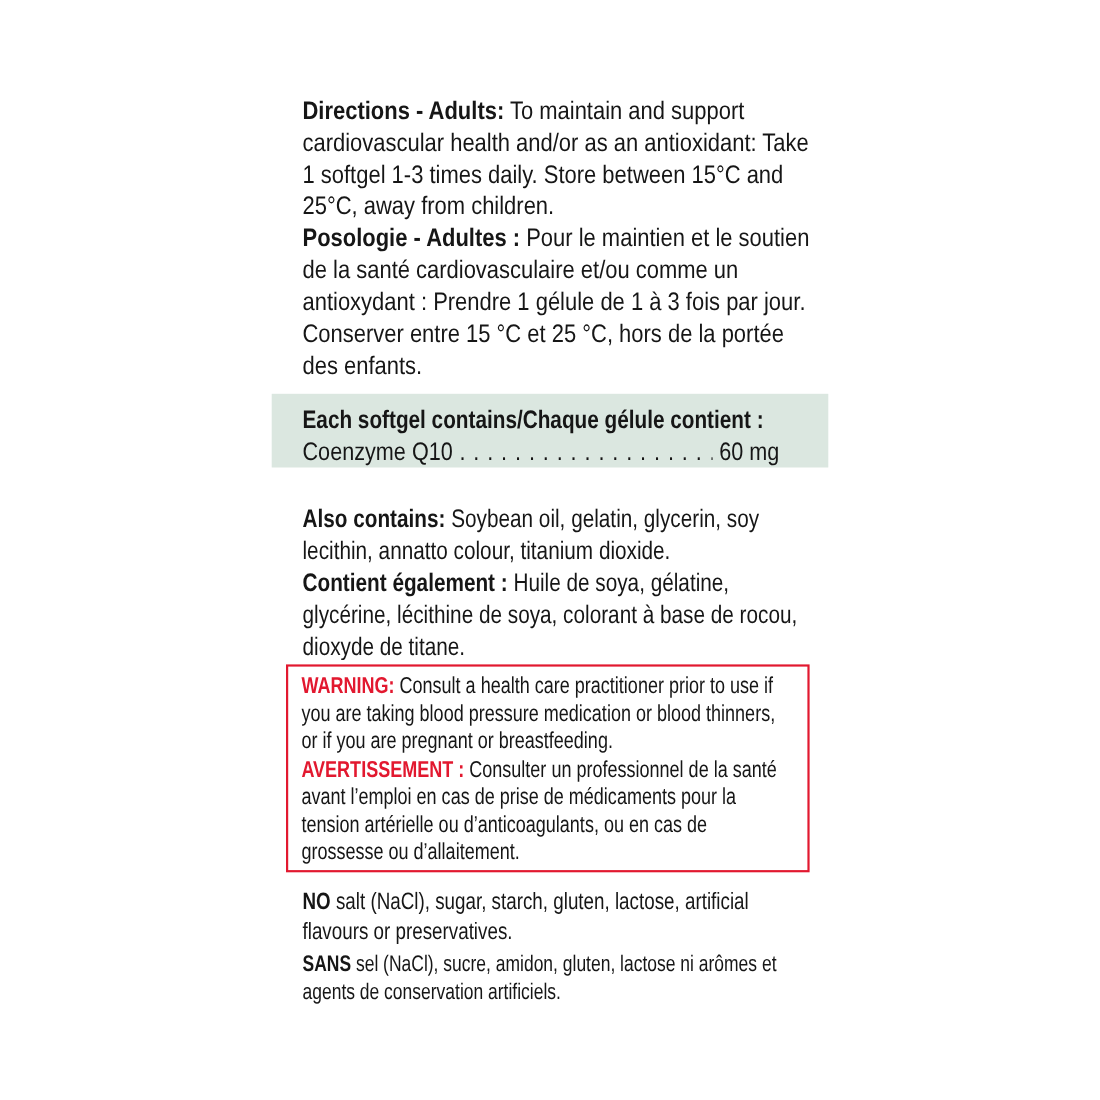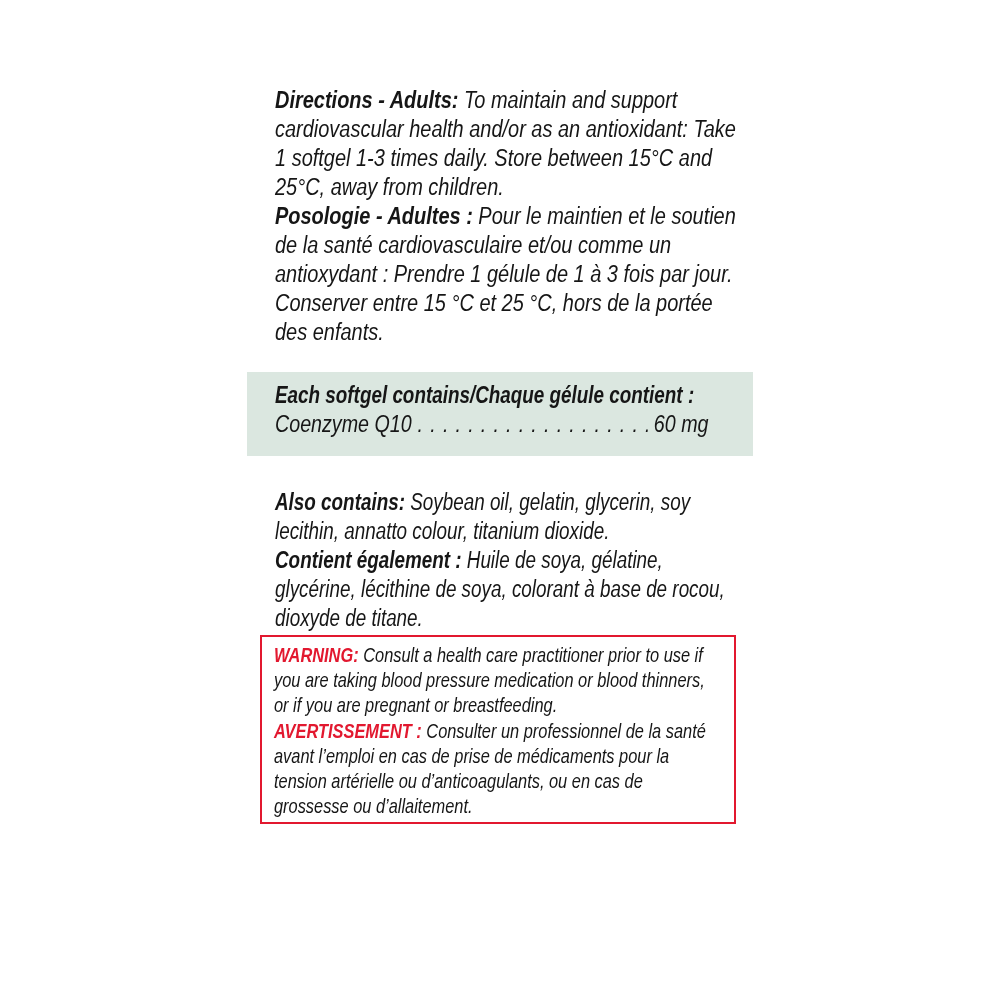--- a/index.html
+++ b/index.html
@@ -9,42 +9,41 @@
     width: 1000px;
     height: 1000px;
     font-family: "Liberation Sans", sans-serif;
     color: #161616;
   }
   .sheet {
     position: absolute;
     left: 247px;
     top: 86px;
     width: 506px;
-    font-style: italic;
   }
   .para {
     margin: 0;
     font-size: 23px;
     line-height: 29px;
   }
   b { font-weight: 700; }
   .cx { transform-origin: 0 0; display: block; }
   .cx-body   { width: 532px; transform: scaleX(0.868); }
   .cx-also   { width: 560px; transform: scaleX(0.82); }
   .cx-warn   { width: 560px; transform: scaleX(0.78); }
   .cx-no     { width: 580px; transform: scaleX(0.795); }
   .cx-sans   { width: 585px; transform: scaleX(0.775); }
   .indent { padding-left: 28px; }
 
   .sec-directions { margin-top: 0; }
 
   .green-box {
-    margin-top: 25px;
+    margin-top: 11px;
     background: #dbe7e0;
-    padding: 9px 0 17px 28px;
+    padding: 9px 0 0 28px;
   }
   .gb-heading {
     font-weight: 700;
     font-size: 23px;
     line-height: 29px;
     white-space: nowrap;
     width: 620px;
     transform: scaleX(0.82);
     transform-origin: 0 0;
   }
@@ -114,14 +113,20 @@
       <span>Huile de soya, gélatine, glycérine, lécithine de soya, colorant à base de rocou, dioxyde de titane.</span></p>
   </div>
 
   <div class="warning-box">
     <p class="warn-para cx cx-warn"><b class="warn-heading">WARNING:</b>
       <span>Consult a health care practitioner prior to use if you are taking blood pressure medication or blood thinners, or if you are pregnant or breastfeeding.</span></p>
     <p class="warn-para cx cx-warn"><b class="warn-heading">AVERTISSEMENT :</b>
       <span>Consulter un professionnel de la santé avant l’emploi en cas de prise de médicaments pour la tension artérielle ou d’anticoagulants, ou en cas de grossesse ou d’allaitement.</span></p>
   </div>
 
+  <div class="sec-no indent">
+    <p class="para p-no cx cx-no"><b>NO</b>
+      <span>salt (NaCl), sugar, starch, gluten, lactose, artificial flavours or preservatives.</span></p>
+    <p class="para p-sans cx cx-sans"><b>SANS</b>
+      <span>sel (NaCl), sucre, amidon, gluten, lactose ni arômes et agents de conservation artificiels.</span></p>
+  </div>
 
 </div>
 
 </body></html>

